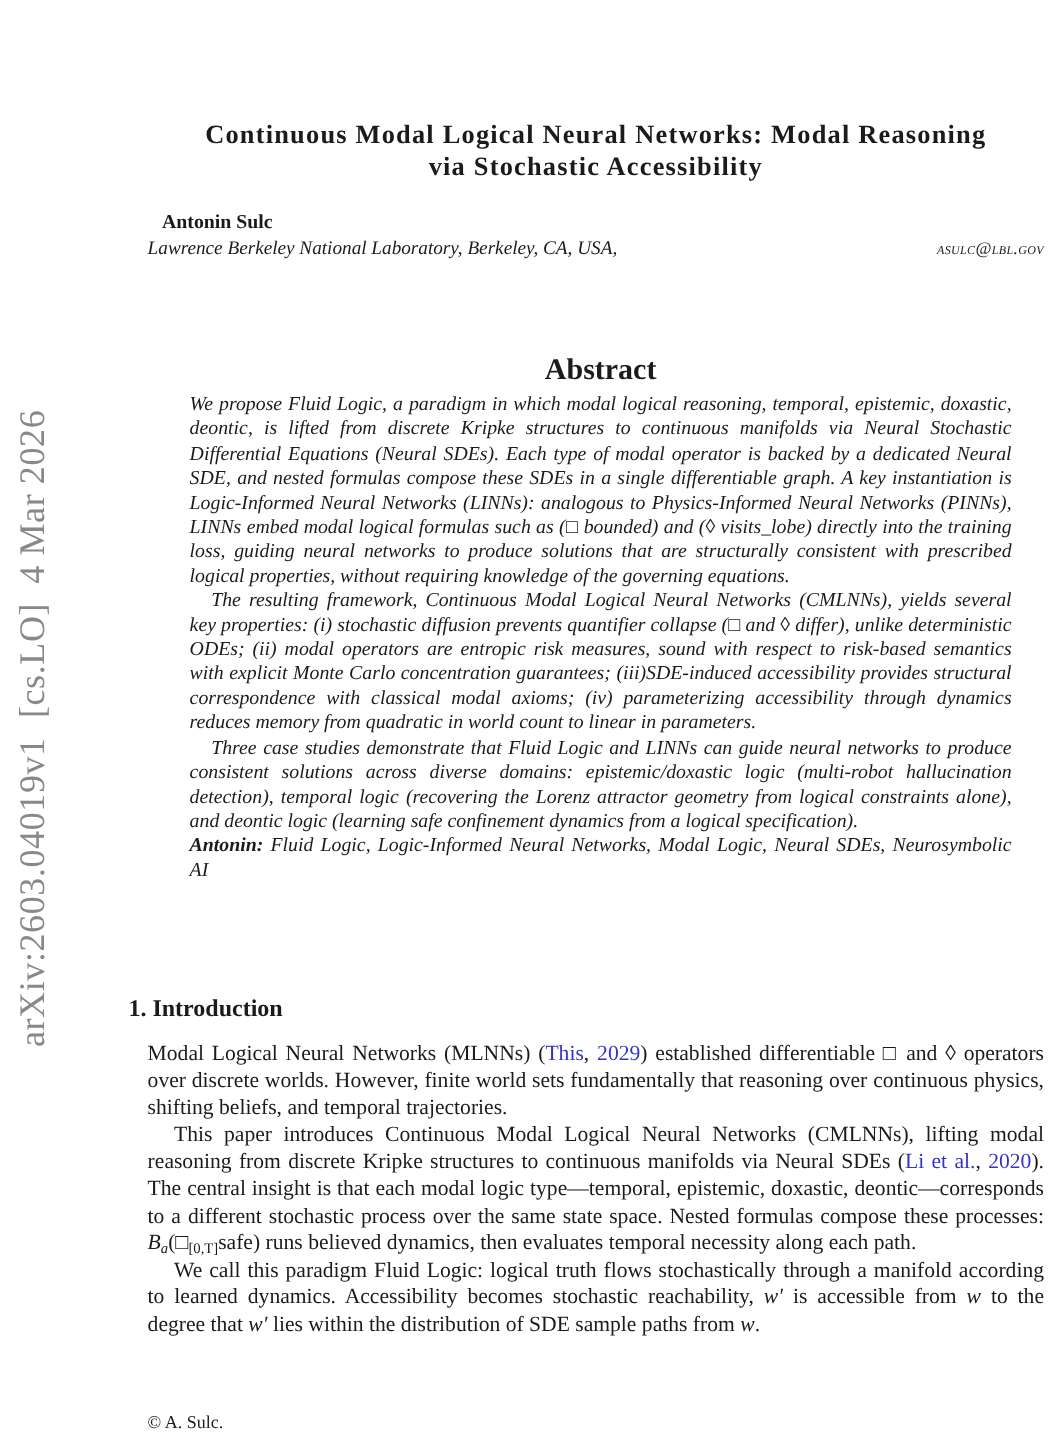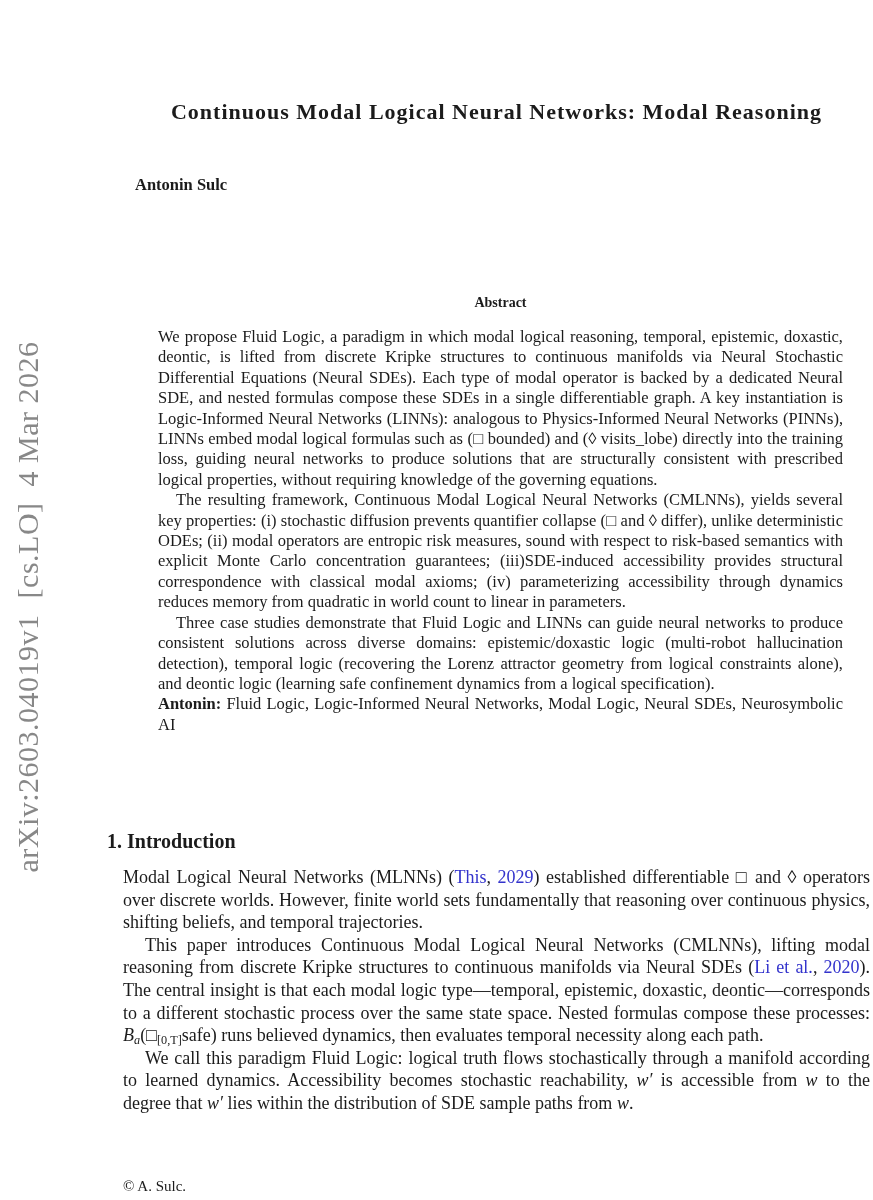--- a/index.html
+++ b/index.html
@@ -38,27 +38,27 @@
   }
   .affil-row {
     position:absolute; left:123px; top:199px; width:747px;
     display:flex; justify-content:space-between; align-items:baseline;
   }
   .affil { font-style:italic; font-size:16px; }
   .email { font-variant:small-caps; font-style:italic; font-size:14.5px; letter-spacing:0.3px; }
 
   .abstract-heading {
     position:absolute; left:158px; top:295px; width:685px;
-    text-align:center; font-weight:bold; font-size:14px;
+    text-align:center; font-weight:bold; font-size:25px;
   }
   .abstract {
     position:absolute; left:158px; top:327px; width:685px;
     font-size:16.5px; line-height:20.4px; text-align:justify;
   }
-  .abstract p { margin:0; }
+  .abstract p { margin:0;font-style:italic; }
   .indent-sm { text-indent:18px; }
   .kw { margin-top:2px; }
   .bold { font-weight:bold; }
 
   .section-heading {
     position:absolute; left:107px; top:830px;
     font-size:20px; font-weight:bold;
   }
   .intro {
     position:absolute; left:123px; top:866px; width:747px;
@@ -79,23 +79,28 @@
 </head>
 <body>
 
 <div class="page">
 
   <div class="watermark">arXiv:2603.04019v1  [cs.LO]  4 Mar 2026</div>
 
 
   <div class="paper-title">
       <div>Continuous Modal Logical Neural Networks: Modal Reasoning</div>
+      <div>via Stochastic Accessibility</div>
     </div>
 
   <div class="author-name">Antonin Sulc</div>
+  <div class="affil-row">
+      <span class="affil">Lawrence Berkeley National Laboratory, Berkeley, CA, USA,</span>
+      <span class="email">asulc@lbl.gov</span>
+    </div>
 
   <div class="abstract-heading">Abstract</div>
 
   <div class="abstract">
     <p>We propose Fluid Logic, a paradigm in which modal logical reasoning, temporal, epistemic, doxastic, deontic, is lifted from discrete Kripke structures to continuous manifolds via Neural Stochastic Differential Equations (Neural SDEs). Each type of modal operator is backed by a dedicated Neural SDE, and nested formulas compose these SDEs in a single differentiable graph. A key instantiation is Logic-Informed Neural Networks (LINNs): analogous to Physics-Informed Neural Networks (PINNs), LINNs embed modal logical formulas such as (□ bounded) and (◊ visits_lobe) directly into the training loss, guiding neural networks to produce solutions that are structurally consistent with prescribed logical properties, without requiring knowledge of the governing equations.</p>
     <p class="indent-sm">The resulting framework, Continuous Modal Logical Neural Networks (CMLNNs), yields several key properties: (i) stochastic diffusion prevents quantifier collapse (□ and ◊ differ), unlike deterministic ODEs; (ii) modal operators are entropic risk measures, sound with respect to risk-based semantics with explicit Monte Carlo concentration guarantees; (iii)SDE-induced accessibility provides structural correspondence with classical modal axioms; (iv) parameterizing accessibility through dynamics reduces memory from quadratic in world count to linear in parameters.</p>
     <p class="indent-sm">Three case studies demonstrate that Fluid Logic and LINNs can guide neural networks to produce consistent solutions across diverse domains: epistemic/doxastic logic (multi-robot hallucination detection), temporal logic (recovering the Lorenz attractor geometry from logical constraints alone), and deontic logic (learning safe confinement dynamics from a logical specification).</p>
     <p class="kw"><span class="bold">Antonin:</span><span> Fluid Logic, Logic-Informed Neural Networks, Modal Logic, Neural SDEs, Neurosymbolic AI</span></p>
   </div>
 

